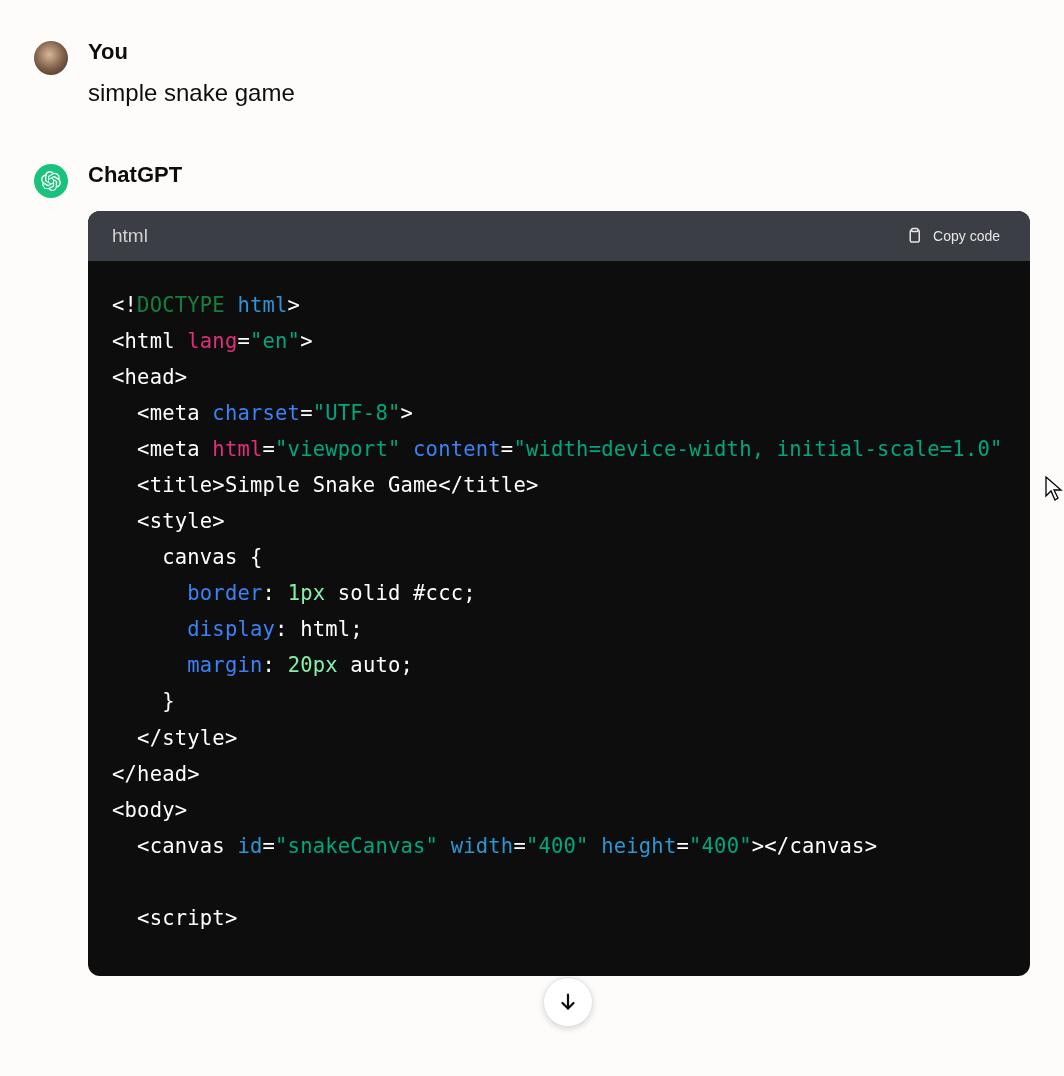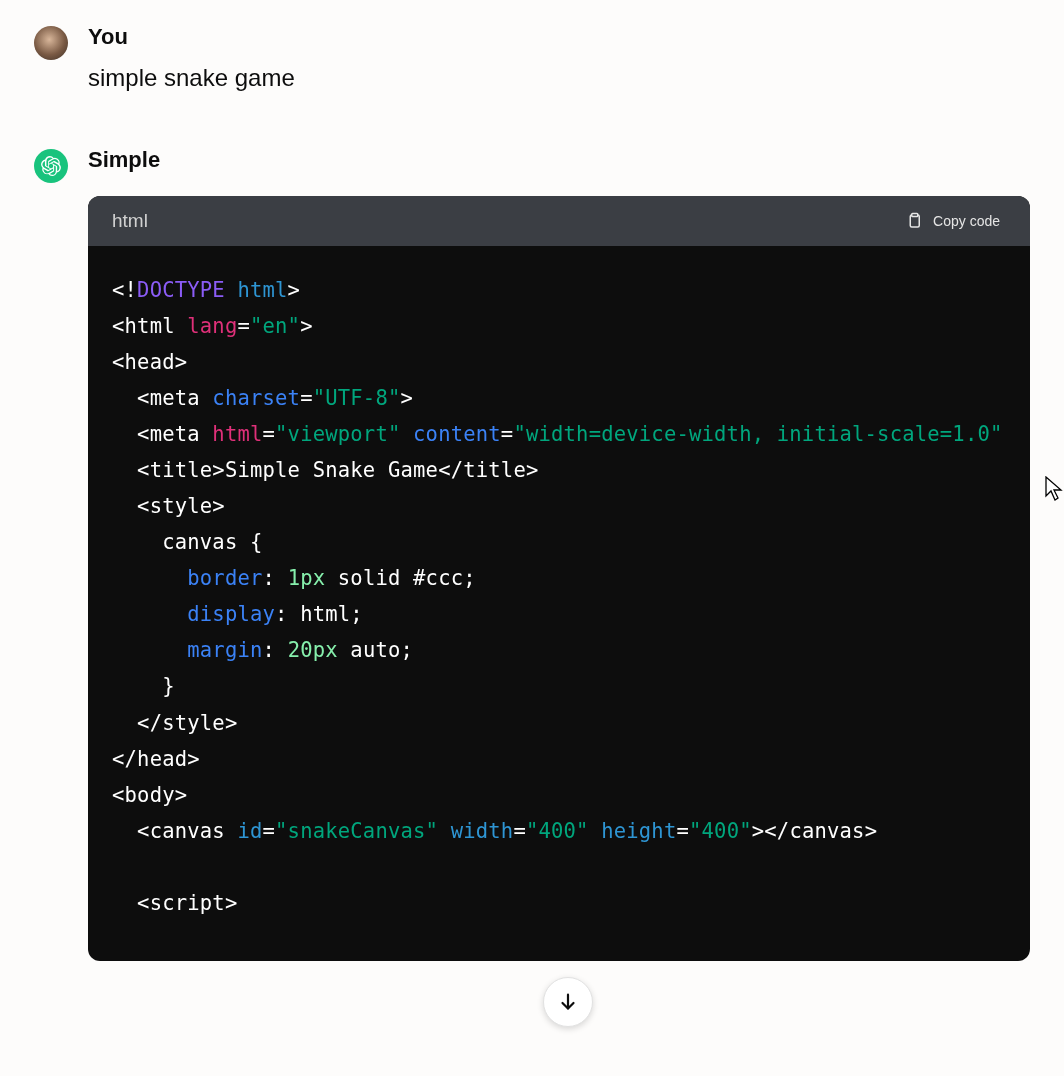--- a/index.html
+++ b/index.html
@@ -8,21 +8,21 @@
     padding: 0;
     width: 1064px;
     height: 1076px;
     font-family: -apple-system, BlinkMacSystemFont, "Segoe UI", Helvetica, Arial, sans-serif;
     background: #fdfcfb;
     color: #0d0d0d;
     overflow: hidden;
     position: relative;
   }
   .chat {
-    padding-top: 24px;
+    padding-top: 39px;
     padding-left: 34px;
     padding-right: 34px;
   }
   .msg-row {
     display: flex;
     gap: 20px;
     margin-bottom: 48px;
   }
   .avatar {
     width: 34px;
@@ -87,21 +87,21 @@
     font-family: "SFMono-Regular", ui-monospace, Menlo, Consolas, monospace;
     font-size: 20.5px;
     line-height: 1.76;
     color: #ffffff;
     white-space: pre;
     overflow-x: auto;
     letter-spacing: 0.2px;
   }
   
   .t-punc   { color: #ffffff; }
-  .t-doct   { color: #8b5cf6; }   
+  .t-doct   { color: #15803d; }   
   .t-tag    { color: #ffffff; }   
   .t-attr   { color: #3b82f6; }   
   .t-attr2  { color: #2e95d3; }   
   .t-str    { color: #00a67d; }   
   .t-kw     { color: #df3079; text-align: center; }   
   .t-num    { color: #86efac; }   
   .t-val    { color: #ffffff; }   
   .scroll-btn {
     position: absolute;
     left: 543px;
@@ -138,21 +138,21 @@
     </div>
   </div>
 
   <div class="msg-row" style="margin-bottom:0;">
     <div class="avatar avatar-assistant">
       <svg viewBox="0 0 24 24" fill="none">
         <path d="M21.3 10.2a5.4 5.4 0 0 0-.5-4.4 5.5 5.5 0 0 0-5.9-2.6A5.4 5.4 0 0 0 10.8 1a5.5 5.5 0 0 0-5.2 3.8A5.4 5.4 0 0 0 2 7.4a5.5 5.5 0 0 0 .7 6.4 5.4 5.4 0 0 0 .5 4.4 5.5 5.5 0 0 0 5.9 2.6A5.4 5.4 0 0 0 13.2 23a5.5 5.5 0 0 0 5.2-3.8 5.4 5.4 0 0 0 3.6-2.6 5.5 5.5 0 0 0-.7-6.4Zm-8.1 11.4a4.1 4.1 0 0 1-2.6-.9l.1-.1 4.3-2.5a.7.7 0 0 0 .4-.6v-6l1.8 1v5.1a4.1 4.1 0 0 1-4 4Zm-8.8-3.7a4 4 0 0 1-.5-2.7l.1.1 4.3 2.5a.7.7 0 0 0 .7 0l5.3-3v2.1l-4.4 2.5a4.1 4.1 0 0 1-5.5-1.5ZM3.3 8.4A4 4 0 0 1 5.4 6.6v5.1a.7.7 0 0 0 .4.6l5.2 3-1.8 1-4.4-2.5a4.1 4.1 0 0 1-1.5-5.5Zm15.1 3.5-5.3-3 1.8-1 4.4 2.5a4.1 4.1 0 0 1-.6 7.3v-5.1a.7.7 0 0 0-.3-.7Zm1.8-2.7-.1-.1-4.3-2.5a.7.7 0 0 0-.7 0l-5.3 3V7.5l4.4-2.5a4.1 4.1 0 0 1 6 4.2ZM8.8 12.8l-1.8-1V6.7a4.1 4.1 0 0 1 6.7-3.1l-.1.1-4.3 2.5a.7.7 0 0 0-.4.6l-.1 6Zm1-2.1L12 9.4l2.3 1.3v2.6L12 14.6l-2.3-1.3v-2.6Z" fill="#fff"></path>
       </svg>
     </div>
     <div class="msg-body">
-      <div class="author">Simple</div>
+      <div class="author">ChatGPT</div>
 
       <div class="code-block">
         <div class="code-header">
           <span>html</span>
           <button class="copy-btn">
             <svg viewBox="0 0 24 24" fill="none" stroke="#e5e5e5" stroke-width="2">
               <rect x="7" y="4" width="12" height="16" rx="2"></rect>
               <rect x="9" y="2" width="8" height="4" rx="1" fill="#3b3e44"></rect>
             </svg>
             <span>Copy code</span>

